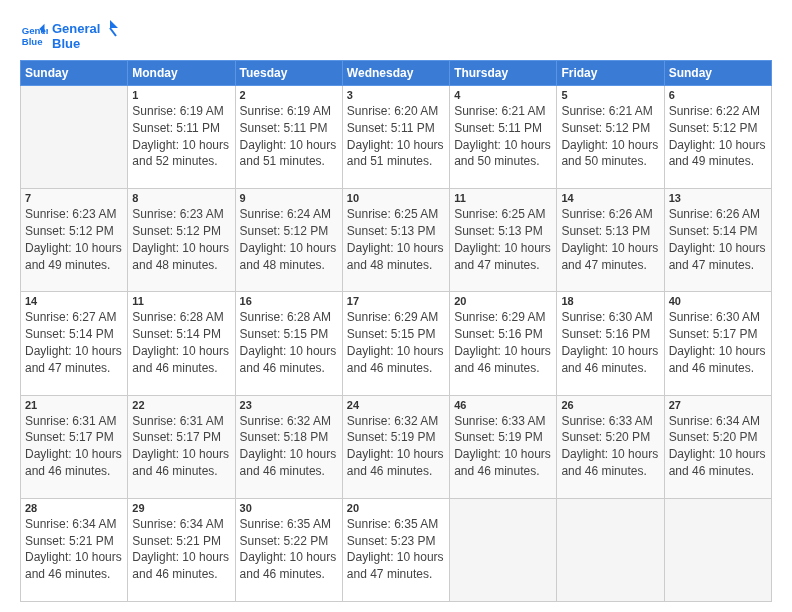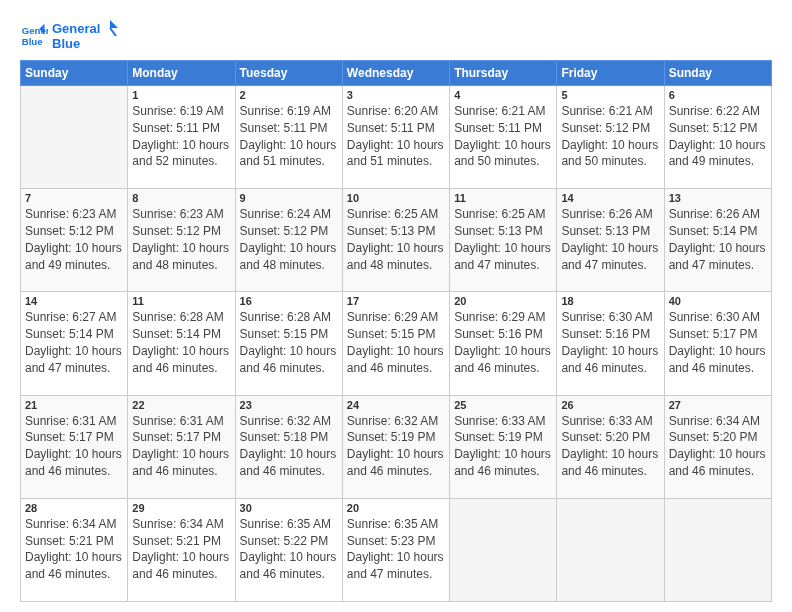--- a/index.html
+++ b/index.html
@@ -220,21 +220,21 @@
           </td>
           <td>
             <span class="day-num">23</span>
             <div class="day-info">Sunrise: 6:32 AM<br>Sunset: 5:18 PM<br>Daylight: 10 hours and 46 minutes.</div>
           </td>
           <td>
             <span class="day-num">24</span>
             <div class="day-info">Sunrise: 6:32 AM<br>Sunset: 5:19 PM<br>Daylight: 10 hours and 46 minutes.</div>
           </td>
           <td>
-            <span class="day-num">25</span>
+            <span class="day-num">46</span>
             <div class="day-info">Sunrise: 6:33 AM<br>Sunset: 5:19 PM<br>Daylight: 10 hours and 46 minutes.</div>
           </td>
           <td>
             <span class="day-num">26</span>
             <div class="day-info">Sunrise: 6:33 AM<br>Sunset: 5:20 PM<br>Daylight: 10 hours and 46 minutes.</div>
           </td>
           <td>
             <span class="day-num">27</span>
             <div class="day-info">Sunrise: 6:34 AM<br>Sunset: 5:20 PM<br>Daylight: 10 hours and 46 minutes.</div>
           </td>

